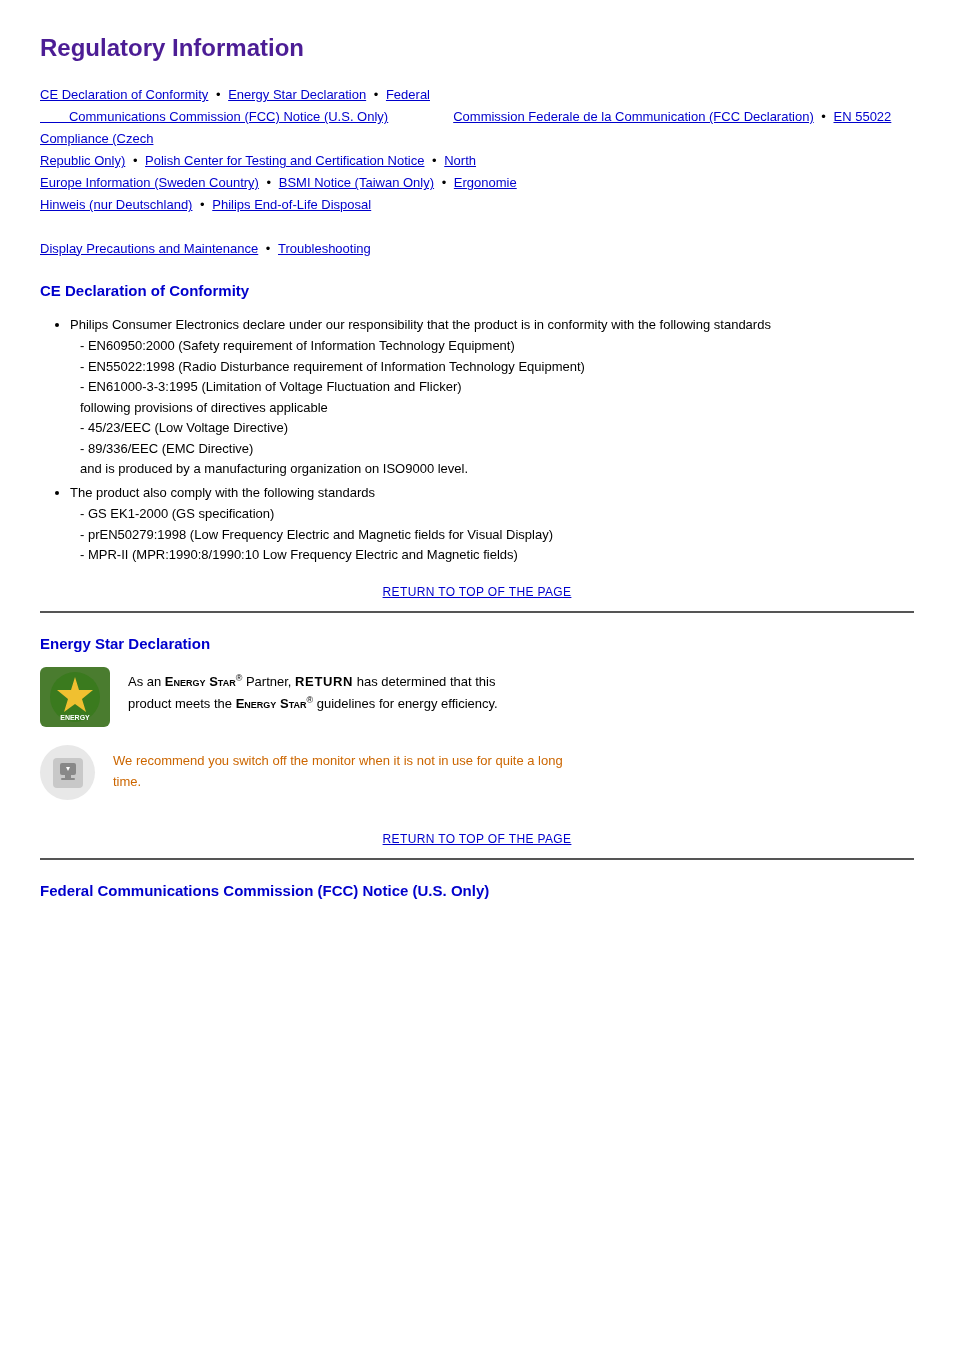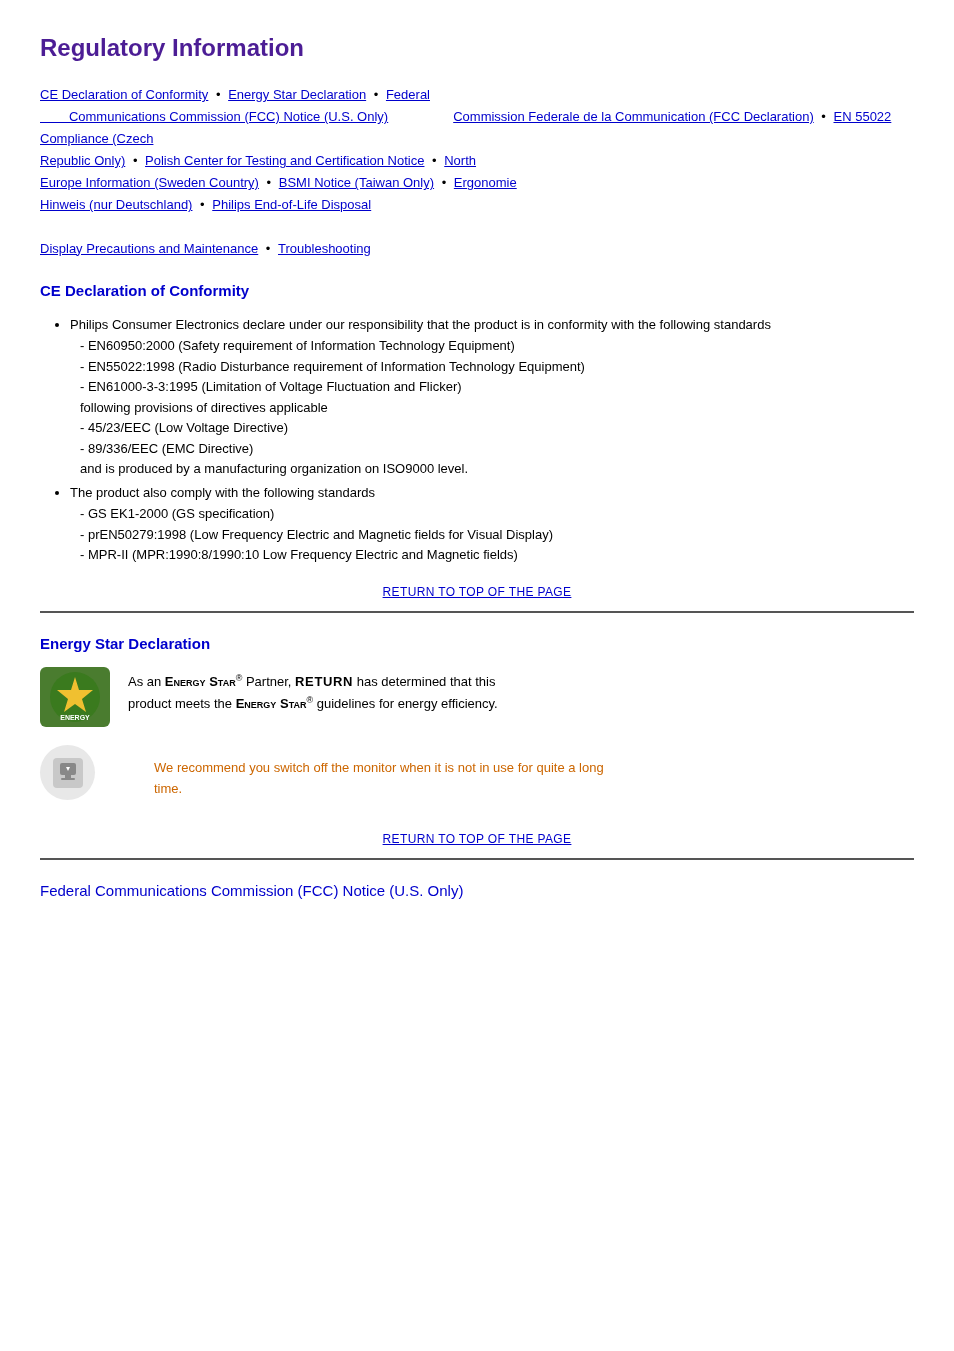--- a/index.html
+++ b/index.html
@@ -101,23 +101,22 @@
     .energy-text {
       font-size: 13px;
       line-height: 1.6;
       padding-top: 4px;
     }
     .energy-text sup {
       font-size: 9px;
     }
     .warning-row {
       display: flex;
-      align-items: flex-end;
+      align-items: flex-start;
       margin-bottom: 10px;
-      gap: 41px;
     }
     .warning-icon {
       width: 55px;
       height: 55px;
       margin-right: 18px;
       flex-shrink: 0;
       background: #e8e8e8;
       border-radius: 50%;
       display: flex;
       align-items: center;
@@ -128,21 +127,21 @@
       height: 40px;
     }
     .warning-text {
       color: #cc6600;
       font-size: 13px;
       line-height: 1.6;
       padding-top: 6px;
     }
     .fcc-title {
       font-size: 15px;
-      font-weight: normal;
+      font-weight: bold;
       color: #0000cc;
       margin-top: 10px;
     }
     .dot-separator {
       margin: 0 4px;
     }
   </style>
 </head>
 <body>
 

